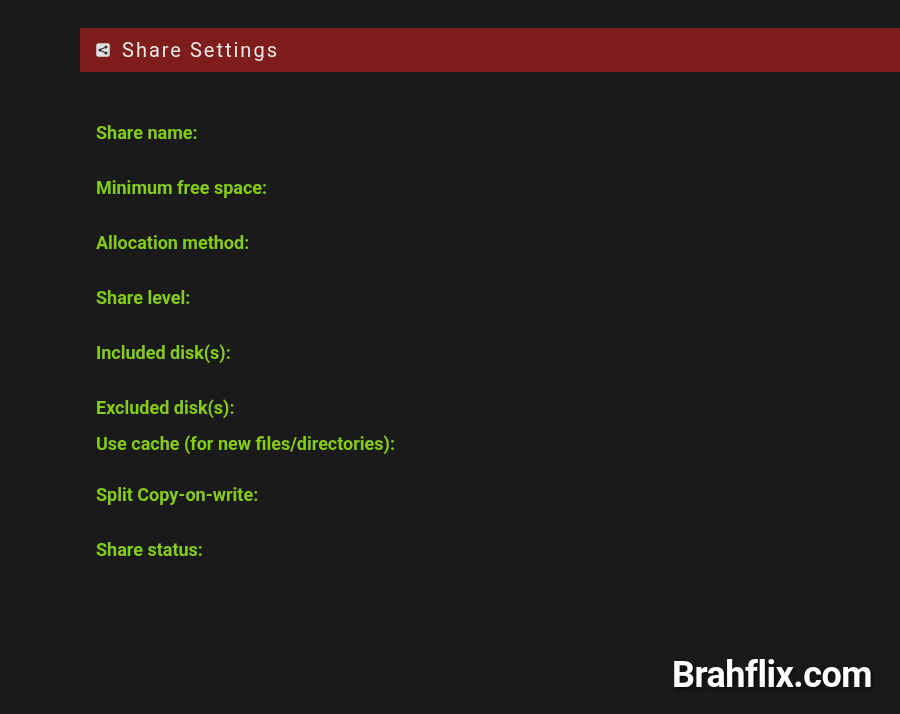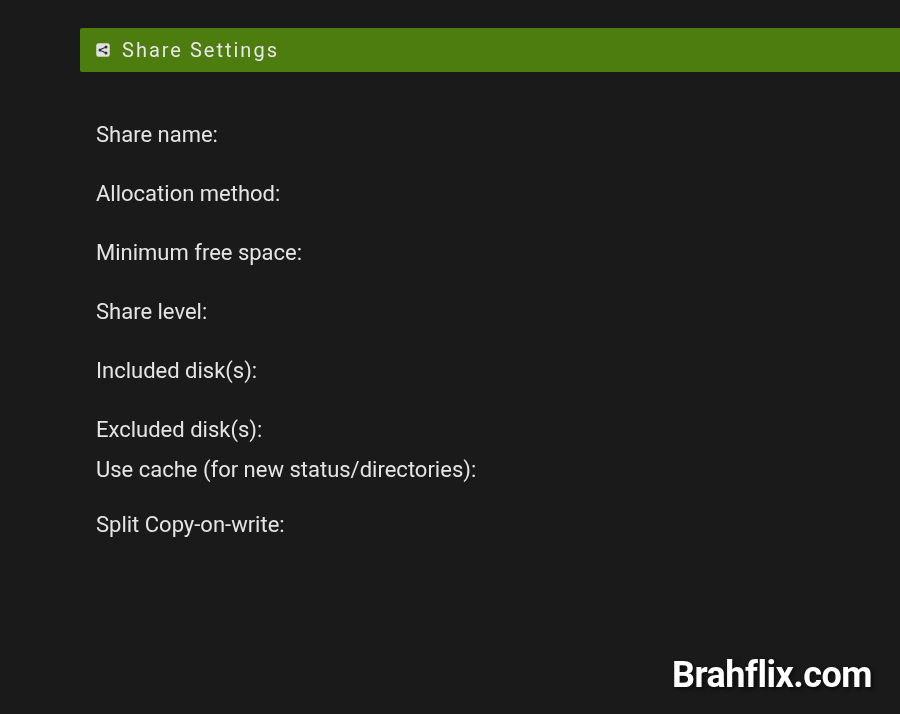--- a/index.html
+++ b/index.html
@@ -14,21 +14,21 @@
       width: 900px;
       height: 714px;
       overflow: hidden;
       position: relative;
     }
     .top-spacer {
       height: 28px;
       background-color: #1a1a1a;
     }
     .header-bar {
-      background-color: #4d7c0f;
+      background-color: #7f1d1d;
       margin-left: 80px;
       padding: 10px 14px;
       display: flex;
       align-items: center;
       gap: 10px;
       border-radius: 2px 0 0 2px;
     }
     .header-icon {
       width: 18px;
       height: 18px;
@@ -50,23 +50,23 @@
     .content-area {
       margin-left: 96px;
       margin-top: 50px;
     }
     .field-row {
       display: flex;
       align-items: center;
       margin-bottom: 34px;
     }
     .field-label {
-      font-size: 22px;
-      color: #e5e5e5;
-      font-weight: 400;
+      font-size: 18px;
+      color: #84cc16;
+      font-weight: 700;
     }
     .field-row:nth-child(6) {
       margin-bottom: 14px;
     }
     .field-row:nth-child(7) {
       margin-bottom: 30px;
       margin-top: 15px;
     }
     .watermark {
       position: absolute;
@@ -96,35 +96,38 @@
     </svg>
   </span>
   <span class="header-title">Share Settings</span>
 </div>
 
 <div class="content-area">
   <div class="field-row">
     <span class="field-label">Share name:</span>
   </div>
   <div class="field-row">
-    <span class="field-label">Allocation method:</span>
+    <span class="field-label">Minimum free space:</span>
   </div>
   <div class="field-row">
-    <span class="field-label">Minimum free space:</span>
+    <span class="field-label">Allocation method:</span>
   </div>
   <div class="field-row">
     <span class="field-label">Share level:</span>
   </div>
   <div class="field-row">
     <span class="field-label">Included disk(s):</span>
   </div>
   <div class="field-row">
     <span class="field-label">Excluded disk(s):</span>
   </div>
   <div class="field-row">
-    <span class="field-label">Use cache (for new status/directories):</span>
+    <span class="field-label">Use cache (for new files/directories):</span>
   </div>
   <div class="field-row">
     <span class="field-label">Split Copy-on-write:</span>
+  </div>
+  <div class="field-row">
+    <span class="field-label">Share status:</span>
   </div>
 </div>
 
 <div class="watermark">Brahflix.com</div>
 
 </body></html>

